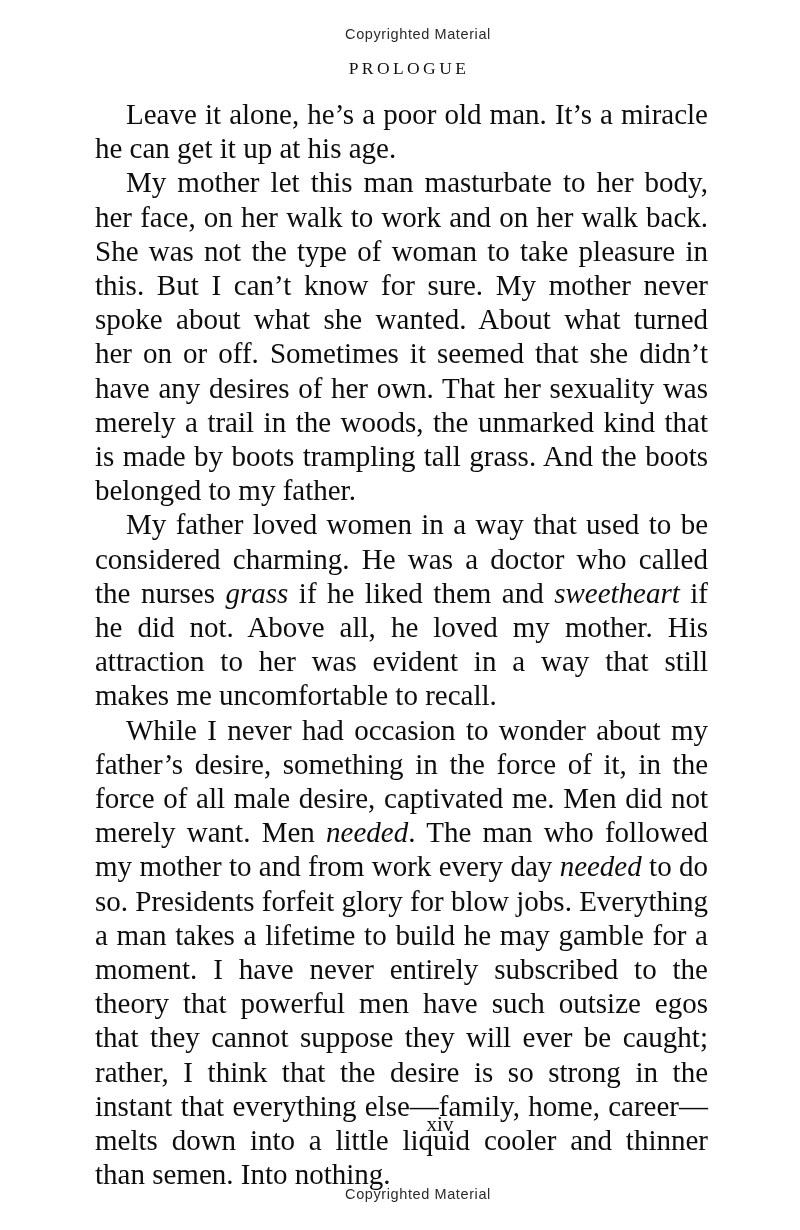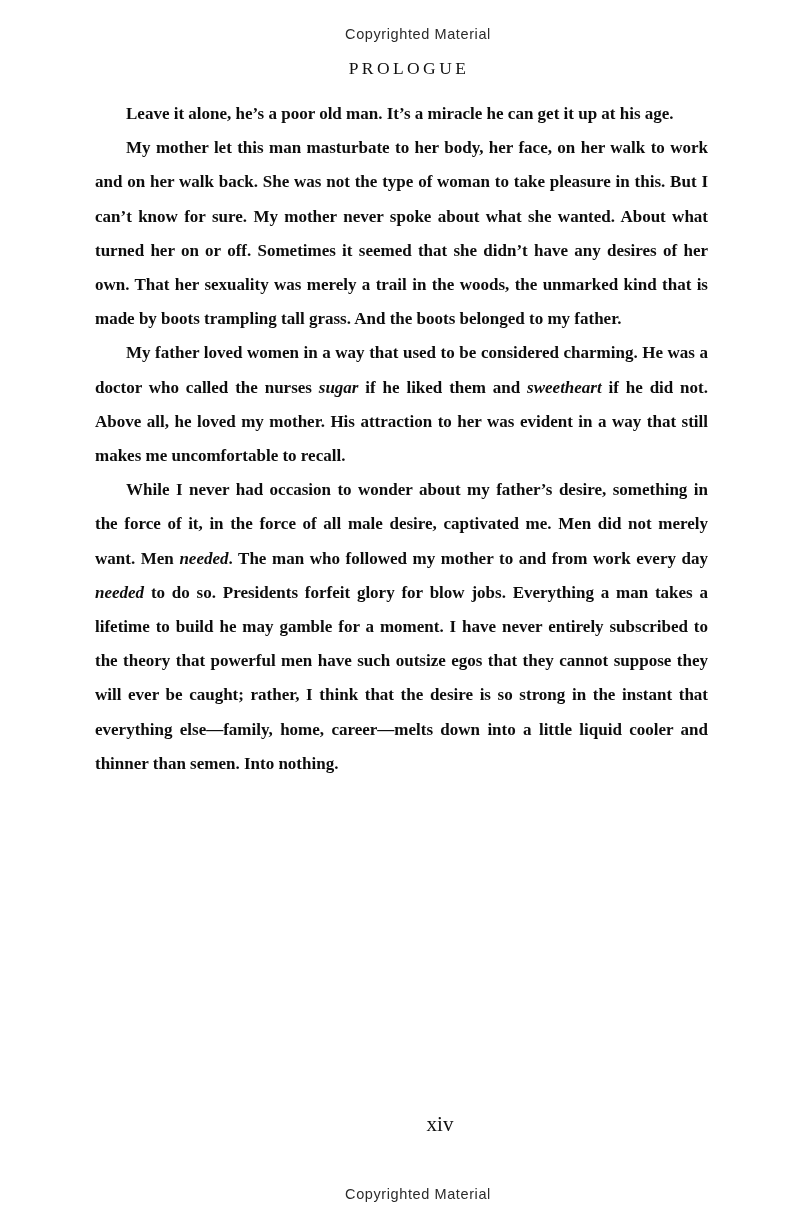--- a/index.html
+++ b/index.html
@@ -45,26 +45,25 @@
     font-weight: 400;
     color: #111111;
     padding-left: 9px;
   }
 
   .body-text {
     position: absolute;
     top: 97px;
     left: 95px;
     width: 613px;
-    font-size: 17px;
+    font-size: 29px;
     line-height: 34.2px;
     text-align: justify;
     text-justify: inter-word;
     color: #0d0d0d;
-    font-weight: bold;
     -webkit-font-smoothing: antialiased;
   }
   .body-text p {
     margin: 0;
     text-indent: 31px;
   }
   .body-text p.first {
     text-indent: 31px;
   }
   .body-text em {
@@ -88,21 +87,21 @@
 
 <div class="page">
 
   <div class="watermark watermark-top">Copyrighted Material</div>
 
   <div class="running-head">PROLOGUE</div>
 
   <div class="body-text" id="body-text">
       <p class="first">Leave it alone, he’s a poor old man. It’s a miracle he can get it up at his age.</p>
       <p>My mother let this man masturbate to her body, her face, on her walk to work and on her walk back. She was not the type of woman to take pleasure in this. But I can’t know for sure. My mother never spoke about what she wanted. About what turned her on or off. Sometimes it seemed that she didn’t have any desires of her own. That her sexuality was merely a trail in the woods, the unmarked kind that is made by boots trampling tall grass. And the boots belonged to my father.</p>
-      <p>My father loved women in a way that used to be considered charming. He was a doctor who called the nurses <em>sugar</em> if he liked them and <em>sweetheart</em> if he did not. Above all, he loved my mother. His attraction to her was evident in a way that still makes me uncomfortable to recall.</p>
+      <p>My father loved women in a way that used to be considered charming. He was a doctor who called the nurses <em>grass</em> if he liked them and <em>sweetheart</em> if he did not. Above all, he loved my mother. His attraction to her was evident in a way that still makes me uncomfortable to recall.</p>
       <p>While I never had occasion to wonder about my father’s desire, something in the force of it, in the force of all male desire, captivated me. Men did not merely want. Men <em>needed</em>. The man who followed my mother to and from work every day <em>needed</em> to do so. Presidents forfeit glory for blow jobs. Everything a man takes a lifetime to build he may gamble for a moment. I have never entirely subscribed to the theory that powerful men have such outsize egos that they cannot suppose they will ever be caught; rather, I think that the desire is so strong in the instant that everything else—family, home, career—melts down into a little liquid cooler and thinner than semen. Into nothing.</p>
     </div>
 
   <div class="folio">xiv</div>
 
   <div class="watermark watermark-bottom">Copyrighted Material</div>
 
 </div>
 
 </body></html>

